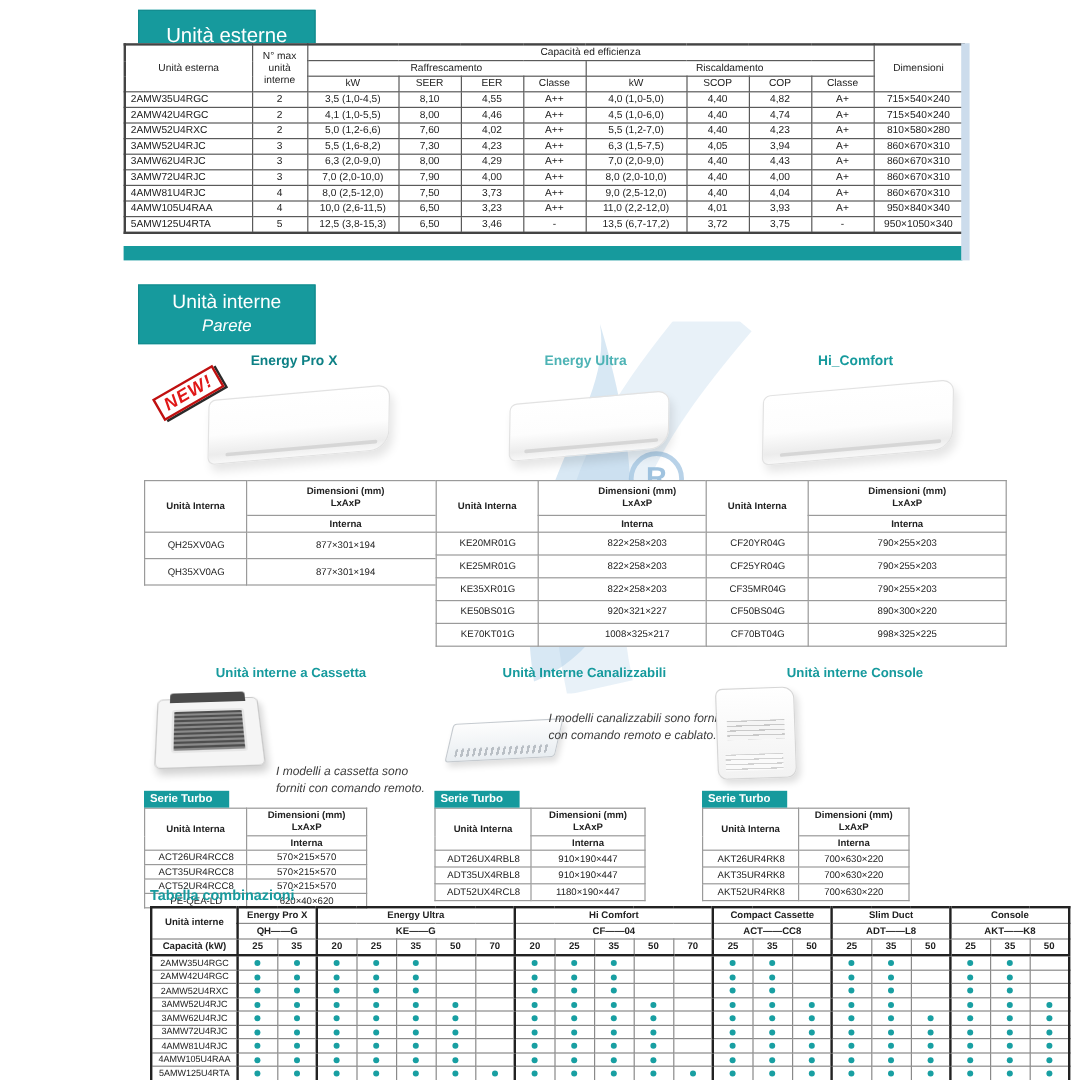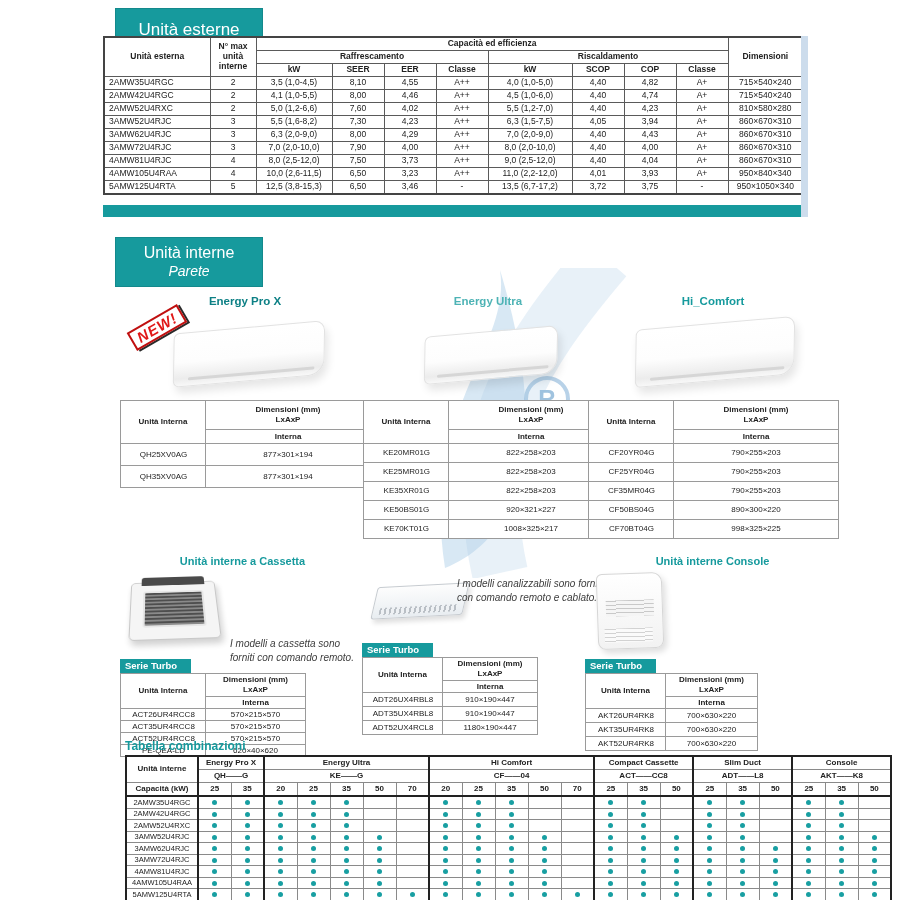--- a/index.html
+++ b/index.html
@@ -12,21 +12,21 @@
   #outdoor-heading{left:115px;top:8px;width:148px;height:44px;font-size:17px;}
   #wall-heading{left:115px;top:237px;width:148px;height:50px;line-height:1.25;}
   #wall-heading .l1{font-size:16px;}
   #wall-heading .l2{font-size:14px;font-style:italic;}
 
   
   #outdoor-table{position:absolute;left:103px;top:36px;border-collapse:collapse;table-layout:fixed;
                  width:699px;background:#fff;}
   #outdoor-table th,#outdoor-table td{border:1px solid #5a5a5a;padding:0 2px;font-size:8.5px;
                  text-align:center;vertical-align:middle;height:12px;line-height:1.15;}
-  #outdoor-table thead th{font-weight:bold;margin-top:28px;}
+  #outdoor-table thead th{font-weight:normal;margin-top:28px;}
   #outdoor-table td.model-cell{text-align:left;padding-left:4px;}
   #outdoor-table{border:2px solid #444;}
   #outdoor-bar{position:absolute;left:103px;top:205px;width:699px;height:12px;background:#169a9d;}
   #blue-strip{position:absolute;left:801px;top:36px;width:7px;height:181px;background:#ccdcec;}
 
   
   #watermark{position:absolute;left:350px;top:268px;width:290px;height:310px;pointer-events:none;}
   #wm-r{position:absolute;left:524px;top:376px;width:38px;height:38px;border:4px solid rgba(160,195,224,.75);
         border-radius:50%;color:rgba(150,188,220,.9);font-size:24px;font-weight:bold;
         display:flex;align-items:center;justify-content:center;pointer-events:none;}
@@ -473,20 +473,21 @@
           </tr>
           <tr>
             <td class="model-cell">PE-QEA-LD</td>
             <td>620×40×620</td>
           </tr>
         </tbody>
     </table>
   </div>
 
   <div id="special-1" class="special-col">
+    <div class="sc-title">Unità Interne Canalizzabili</div>
     <div class="sc-media">
       <div class="ac-duct"></div>
       <div class="sc-desc">I modelli canalizzabili sono forniti con comando remoto e cablato.</div>
     </div>
     <div class="sc-serie">Serie Turbo</div>
     <table class="spec-table">
       <colgroup>
           <col class="c1">
           <col class="c2">
         </colgroup>

